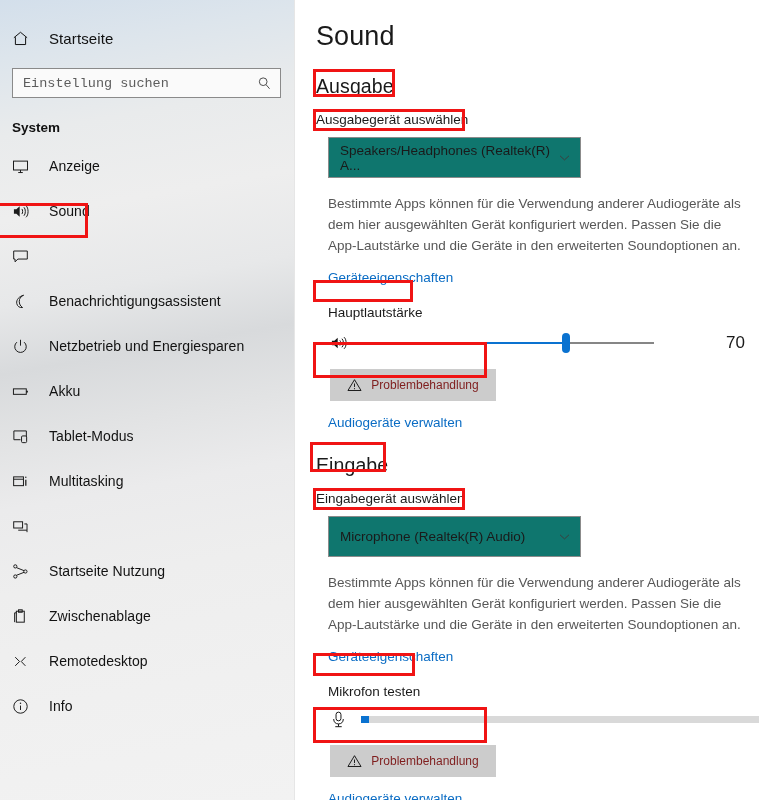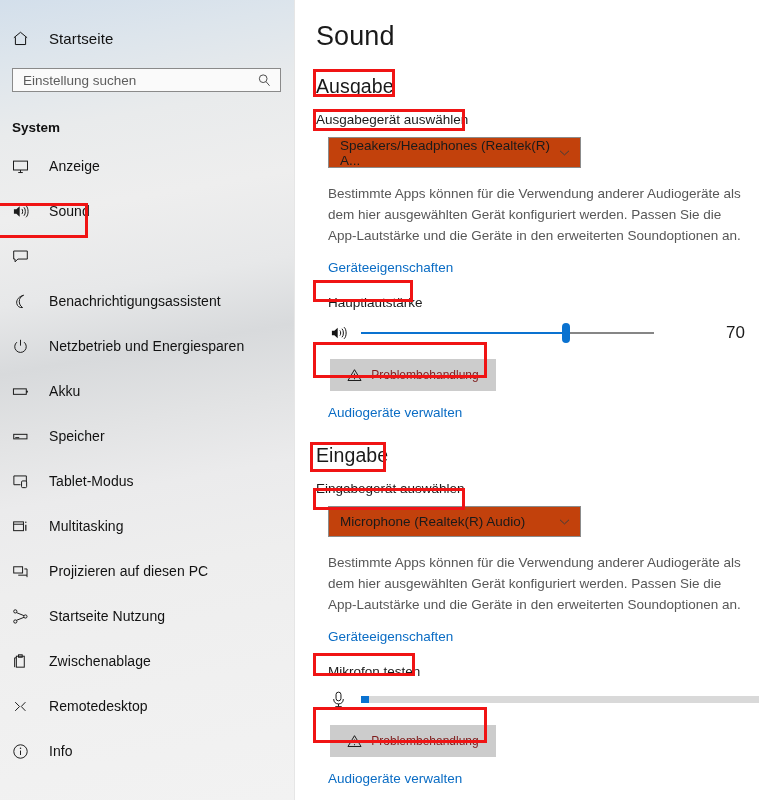--- a/index.html
+++ b/index.html
@@ -72,26 +72,27 @@
   }
 
   .search-wrap {
     margin: 14px 14px 0 12px;
     position: relative;
     height: 30px;
   }
   .search-box {
     box-sizing: border-box;
     width: 269px;
-    height: 24px;
+    height: 30px;
     background: #fafafa;
     border: 1px solid #8a8a8a;
     display: flex;
     align-items: center;
     padding: 0 8px 0 10px;
+    font-family: Liberation Mono, monospace;
   }
   .search-box input {
     flex: 1 1 auto;
     border: none;
     outline: none;
     background: transparent;
     font-family: inherit;
     font-size: 13.5px;
     color: #555;
     padding: 0;
@@ -167,22 +168,22 @@
 
   .field-label {
     display: inline-block;
     font-size: 13.5px;
     color: #1a1a1a;
     margin-top: 14px;
   }
 
   .combo {
     box-sizing: border-box;
-    height: 31px;
-    background: #c2410c;
+    height: 41px;
+    background: #0f766e;
     border: 1px solid #8b8b8b;
     display: flex;
     align-items: center;
     justify-content: space-between;
     padding: 0 9px 0 11px;
     margin-top: 9px;
     margin-left: 12px;
     font-size: 13.5px;
     color: #1a1a1a;
   }
@@ -405,29 +406,20 @@
       <div class="nav-item">
         <span class="nav-ico">
           <svg width="18" height="17" viewBox="0 0 19 18" fill="none" stroke="currentColor" stroke-width="1.05">
             <rect x="1.5" y="6.2" width="13.6" height="5.8"></rect>
             <path d="M15.9 8.1 V10.1" stroke-width="1.8"></path>
           </svg>
         </span>
         <span class="nav-label">Akku</span>
       </div>
 
-      <div class="nav-item">
-        <span class="nav-ico">
-          <svg width="18" height="17" viewBox="0 0 19 18" fill="none" stroke="currentColor" stroke-width="1.05">
-            <rect x="1.8" y="6.7" width="14" height="4.8"></rect>
-            <path d="M3.4 10.2 H7.6"></path>
-          </svg>
-        </span>
-        <span class="nav-label">Speicher</span>
-      </div>
 
       <div class="nav-item">
         <span class="nav-ico">
           <svg width="17" height="17" viewBox="0 0 18 18" fill="none" stroke="currentColor" stroke-width="1.05">
             <path d="M2 3.1 H15.2 V9.3"></path>
             <path d="M2 3.1 V12.4 H9"></path>
             <rect x="10.1" y="8.4" width="5.4" height="7.1" rx="1.2"></rect>
           </svg>
         </span>
         <span class="nav-label">Tablet-Modus</span>
@@ -447,21 +439,20 @@
       </div>
 
       <div class="nav-item">
         <span class="nav-ico">
           <svg width="17" height="17" viewBox="0 0 18 18" fill="none" stroke="currentColor" stroke-width="1.05">
             <rect x="1.8" y="4.0" width="9.4" height="6.6"></rect>
             <path d="M6.6 12.9 H15.9 V6.3 H13.1"></path>
             <path d="M15.9 12.9 L15.9 15.0"></path>
           </svg>
         </span>
-        <span class="nav-label">Projizieren auf diesen PC</span>
       </div>
 
       <div class="nav-item">
         <span class="nav-ico">
           <svg width="17" height="17" viewBox="0 0 18 18" fill="none" stroke="currentColor" stroke-width="1.05">
             <circle cx="3.5" cy="3.6" r="1.7"></circle>
             <circle cx="3.5" cy="14.3" r="1.7"></circle>
             <circle cx="14.2" cy="9" r="1.7"></circle>
             <path d="M4.8 4.9 L12.7 8.1"></path>
             <path d="M4.8 13.0 L12.7 9.9"></path>

